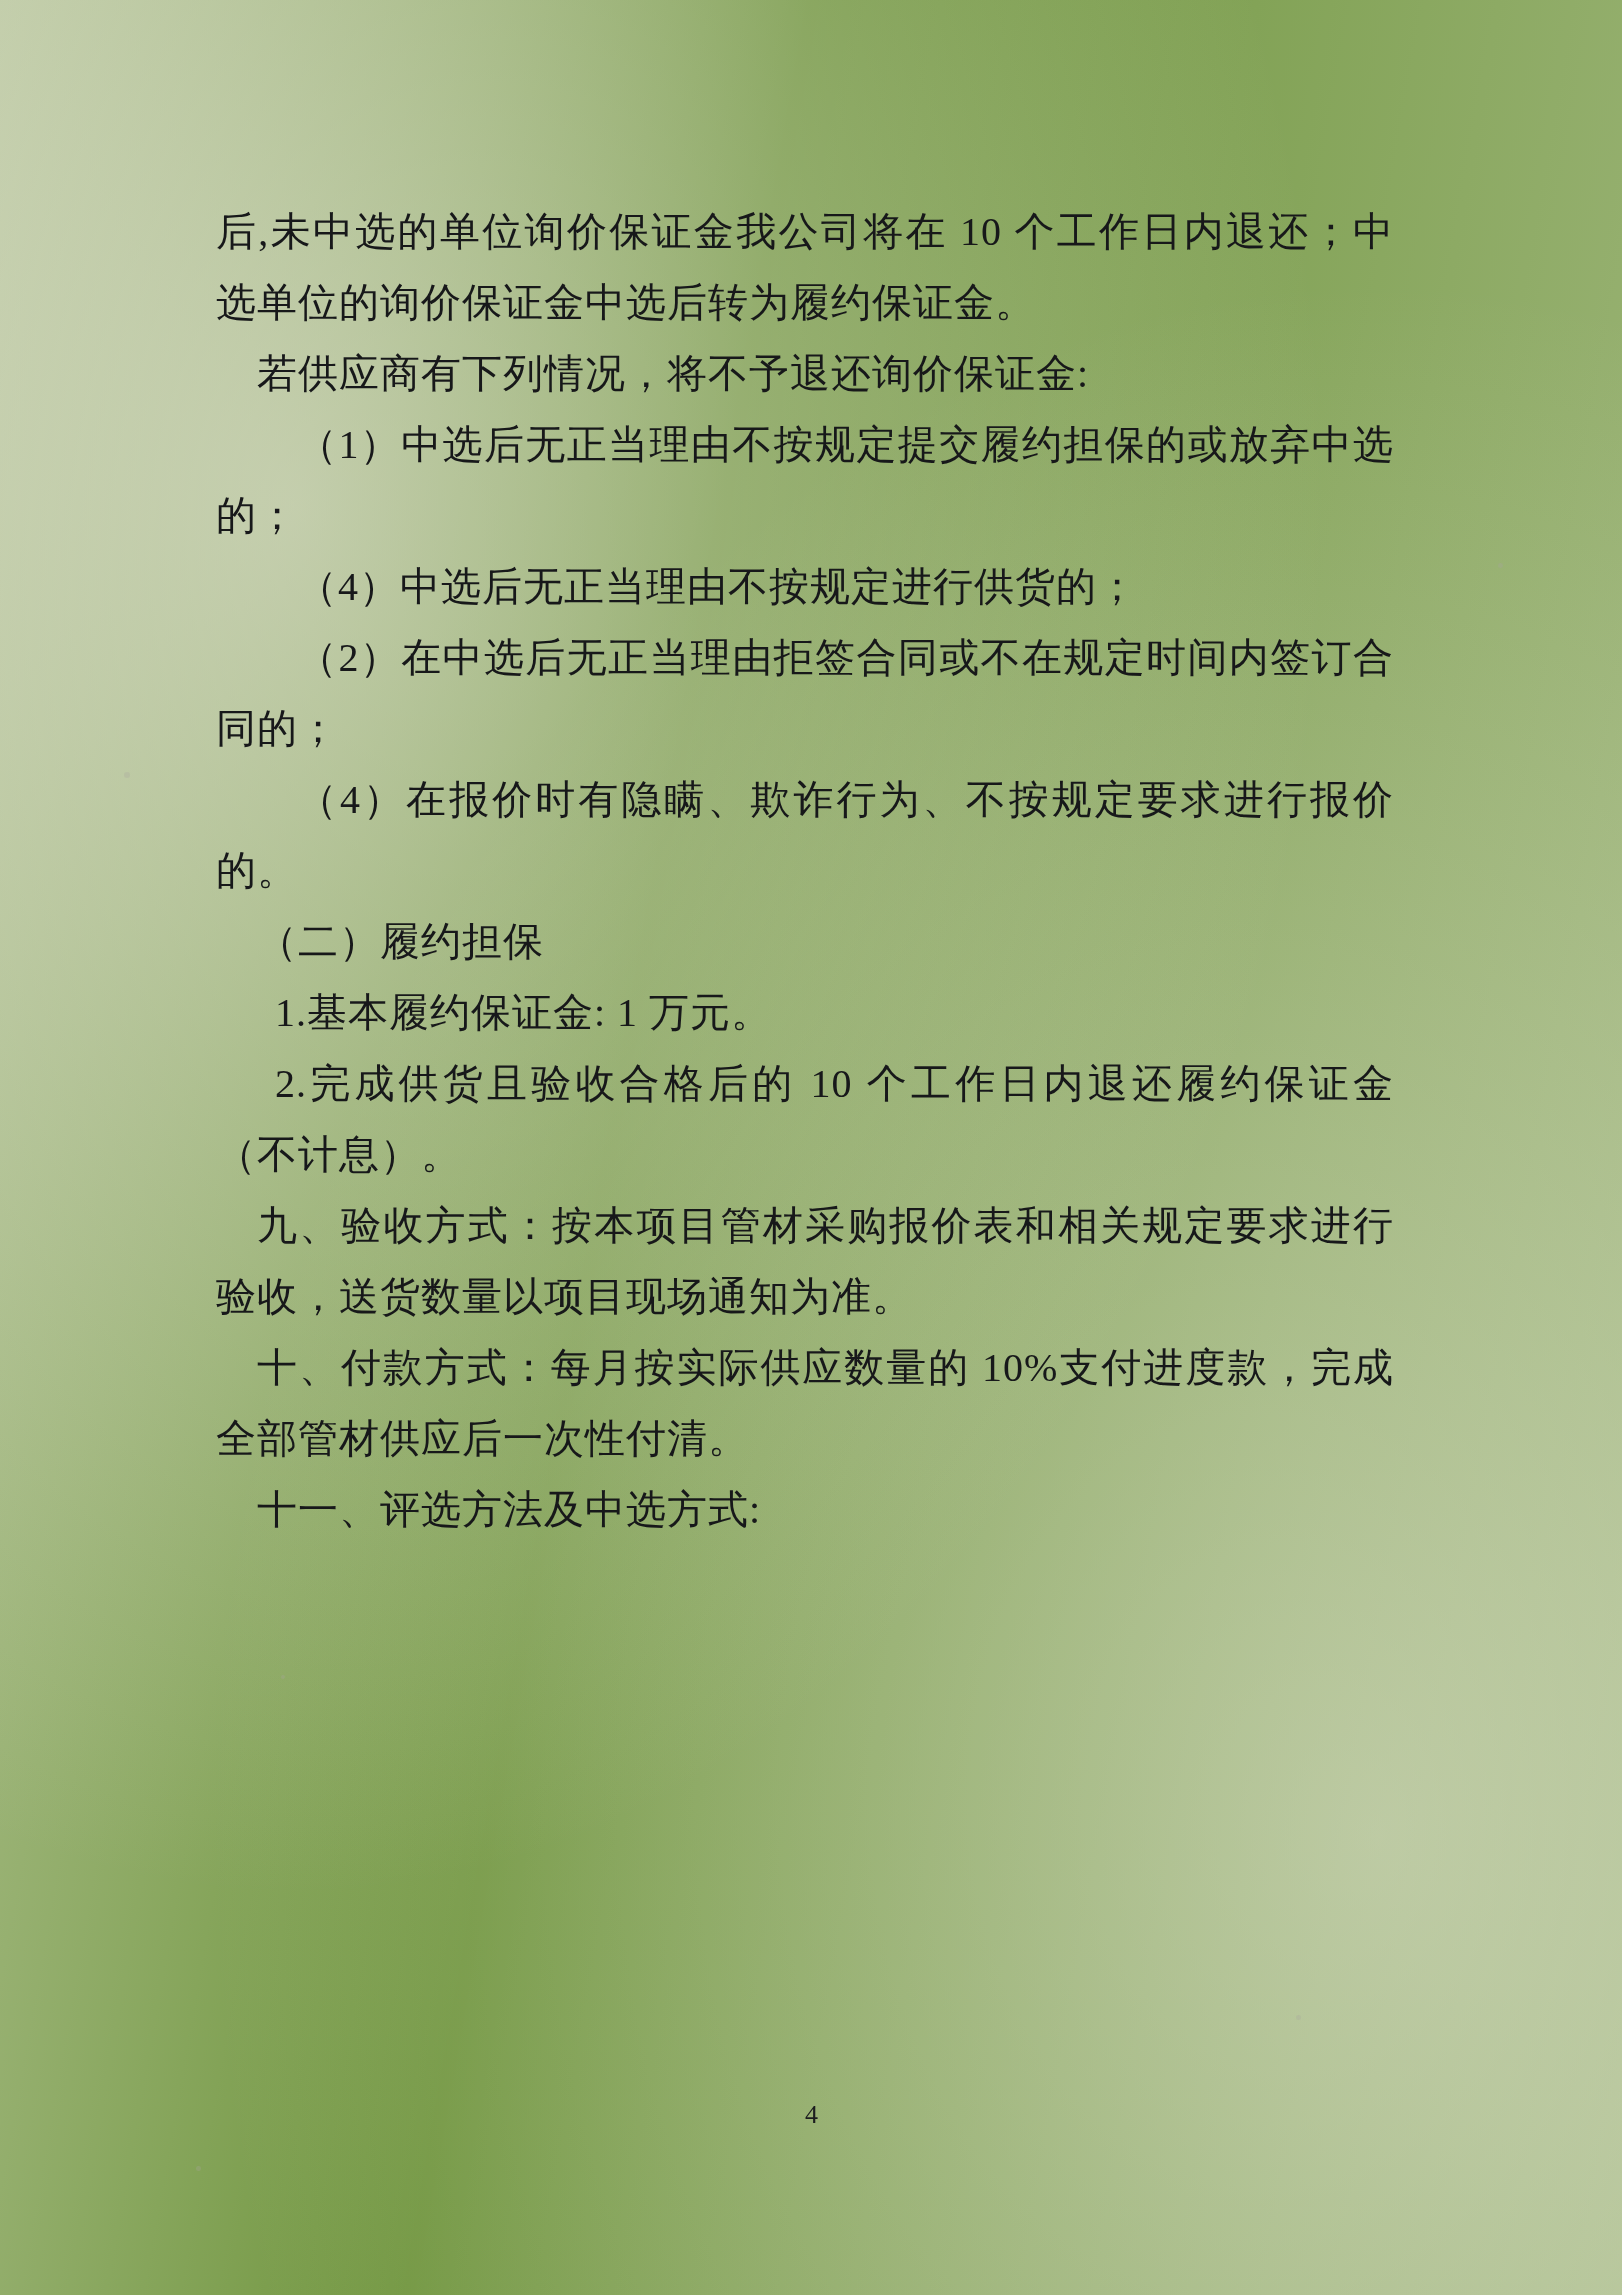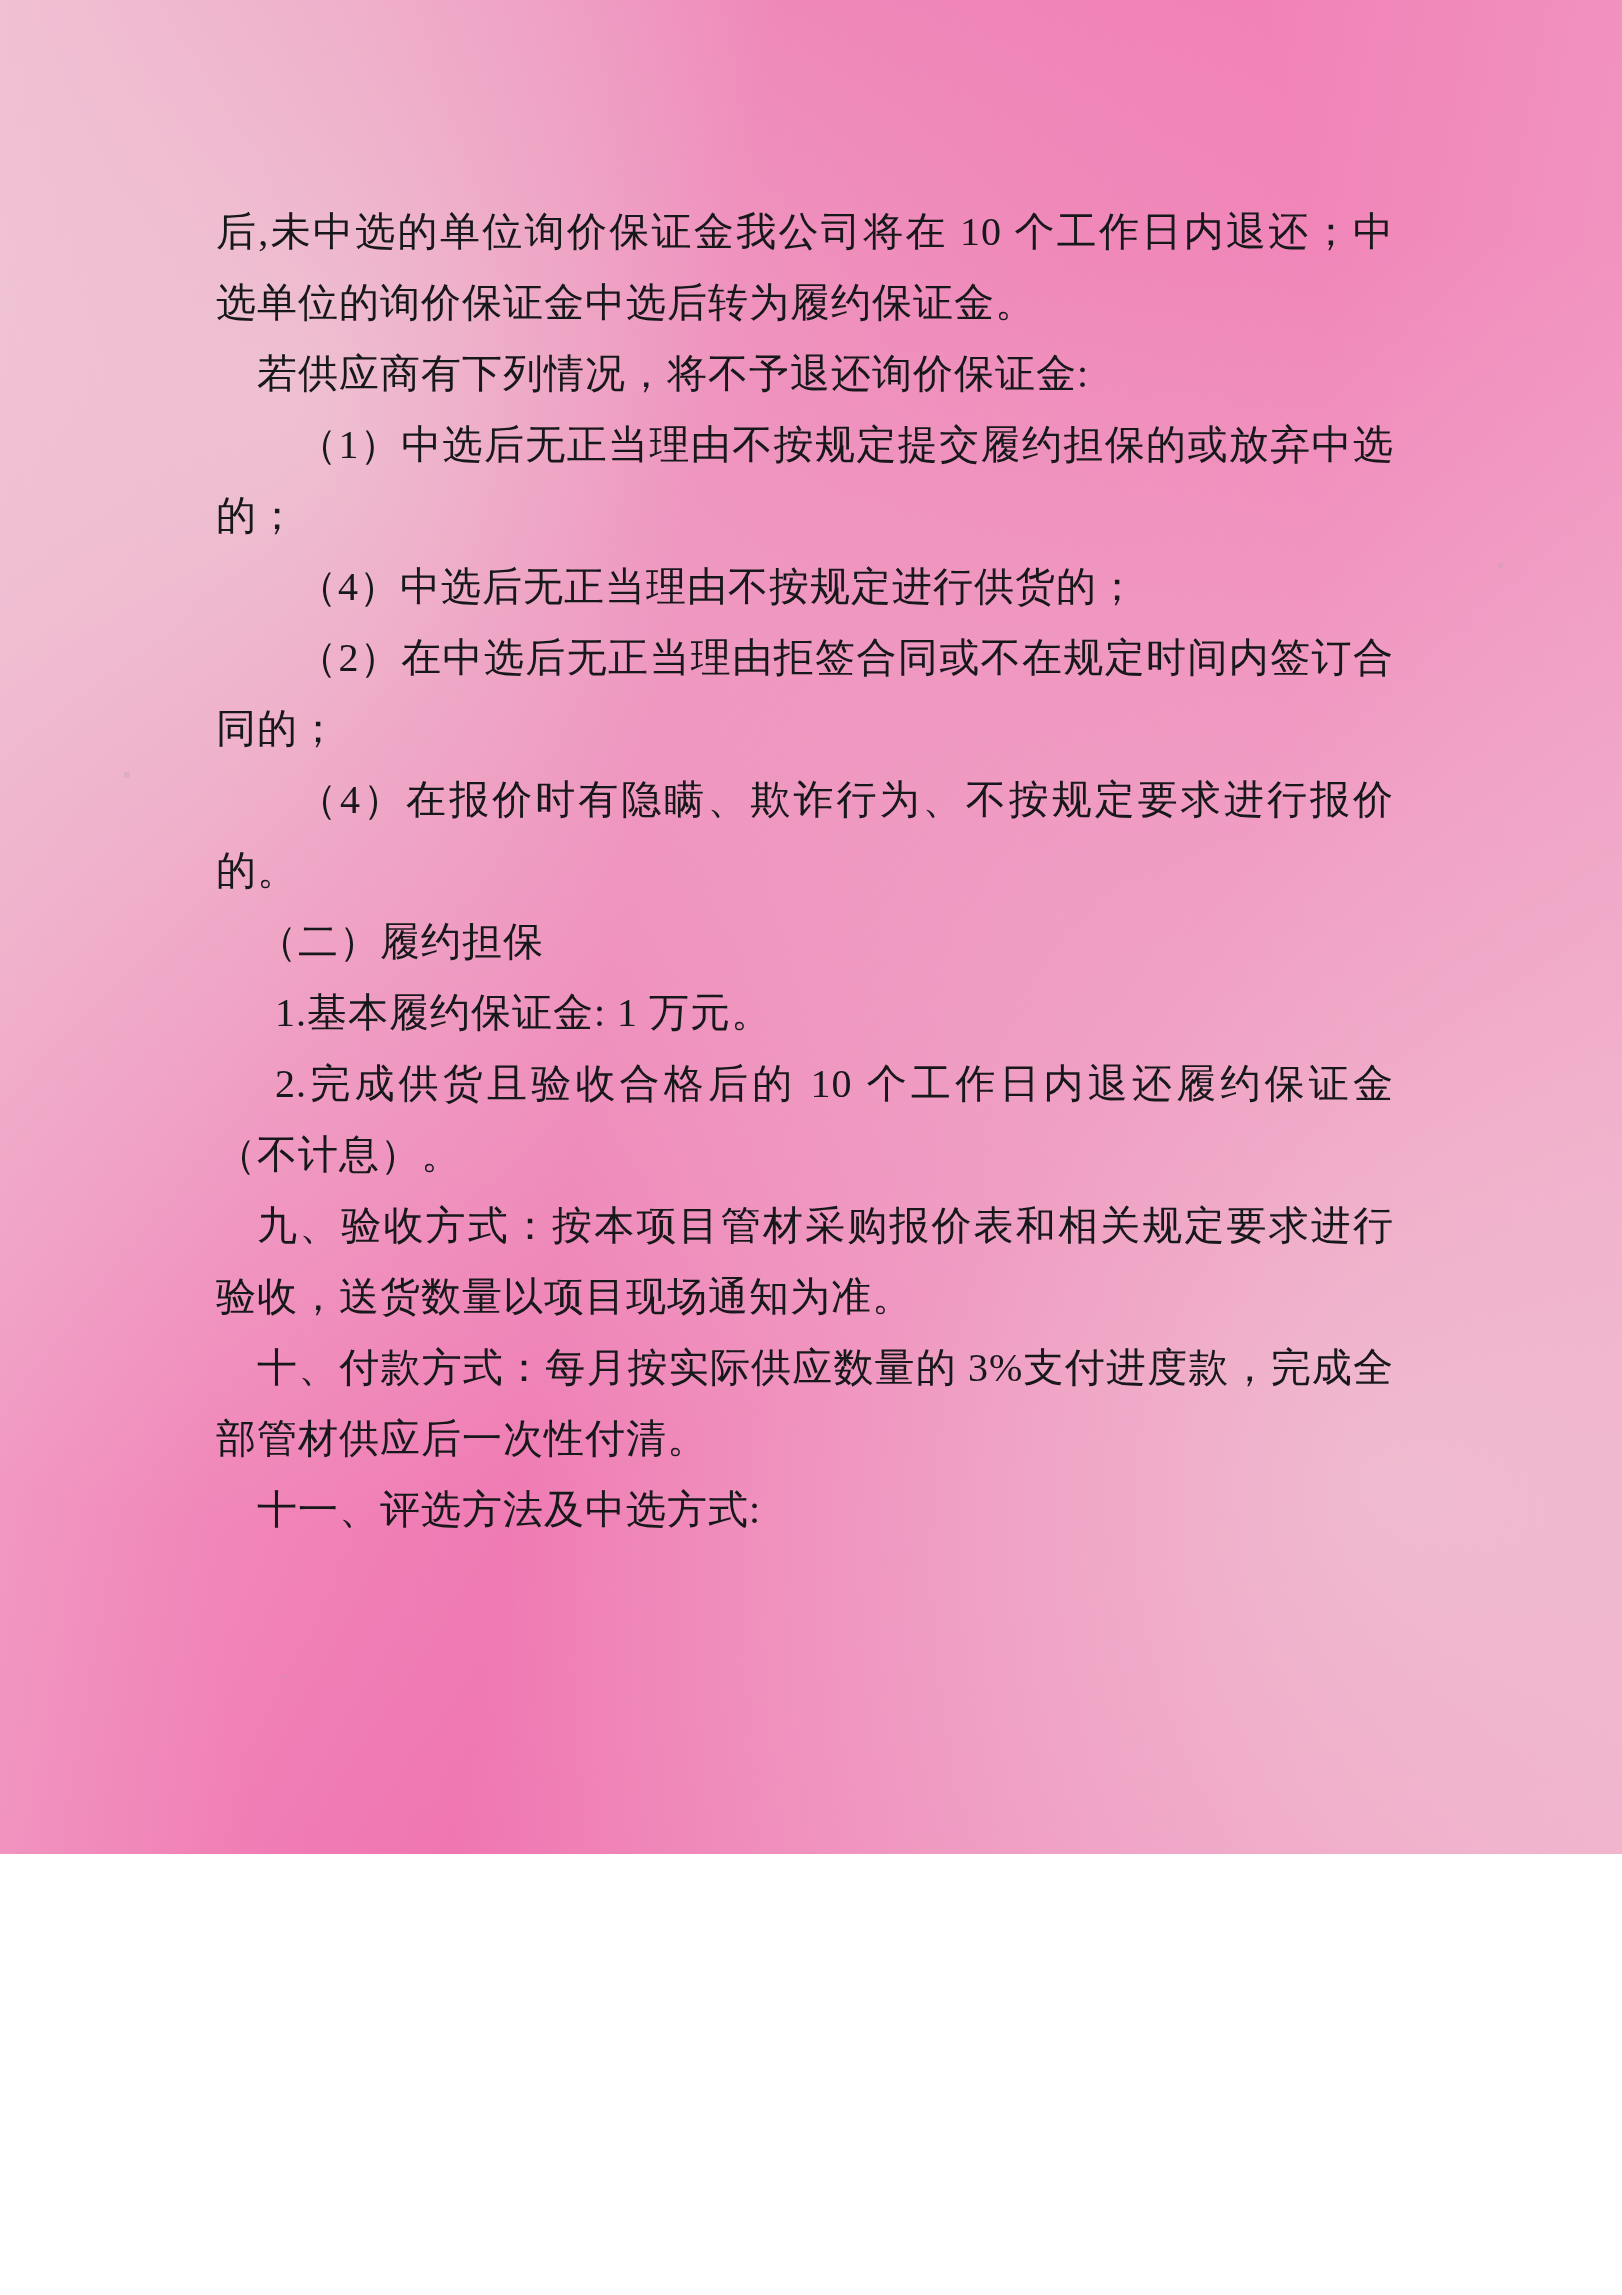--- a/index.html
+++ b/index.html
@@ -6,22 +6,22 @@
     margin: 0;
     padding: 0;
     background: #ffffff;
   }
   body {
     font-family: "Liberation Serif", "DejaVu Serif", serif;
   }
   .page {
     position: relative;
     width: 1623px;
-    height: 1854px;
-    background: #ec4899;
+    height: 2295px;
+    background: #4d7c0f;
     overflow: hidden;
   }
   
   .paper-tint {
     position: absolute;
     inset: 0;
     background:
       radial-gradient(ellipse at 18% 22%, rgba(236,232,226,0.55) 0%, rgba(255,255,255,0) 55%),
       radial-gradient(ellipse at 85% 80%, rgba(238,235,228,0.45) 0%, rgba(255,255,255,0) 60%),
       linear-gradient(100deg, rgba(246,243,238,0.6) 0%, rgba(255,255,255,0.2) 40%, rgba(248,246,241,0.5) 100%);
@@ -82,19 +82,19 @@
     <p>后,未中选的单位询价保证金我公司将在 10 个工作日内退还；中选单位的询价保证金中选后转为履约保证金。</p>
     <p class="indent-1 bold">若供应商有下列情况，将不予退还询价保证金:</p>
     <p class="indent-2 bold">（1）中选后无正当理由不按规定提交履约担保的或放弃中选的；</p>
     <p class="indent-2 bold">（4）中选后无正当理由不按规定进行供货的；</p>
     <p class="indent-2 bold">（2）在中选后无正当理由拒签合同或不在规定时间内签订合同的；</p>
     <p class="indent-2 bold">（4）在报价时有隐瞒、欺诈行为、不按规定要求进行报价的。</p>
     <p class="indent-1">（二）履约担保</p>
     <p class="indent-3">1.基本履约保证金: 1 万元。</p>
     <p class="indent-3">2.完成供货且验收合格后的 10 个工作日内退还履约保证金（不计息）。</p>
     <p class="indent-1">九、验收方式：按本项目管材采购报价表和相关规定要求进行验收，送货数量以项目现场通知为准。</p>
-    <p class="indent-1">十、付款方式：每月按实际供应数量的 3%支付进度款，完成全部管材供应后一次性付清。</p>
+    <p class="indent-1">十、付款方式：每月按实际供应数量的 10%支付进度款，完成全部管材供应后一次性付清。</p>
     <p class="indent-1 bold">十一、评选方法及中选方式:</p>
   </div>
 
   <div class="page-number">4</div>
 </div>
 
 
 </body></html>

